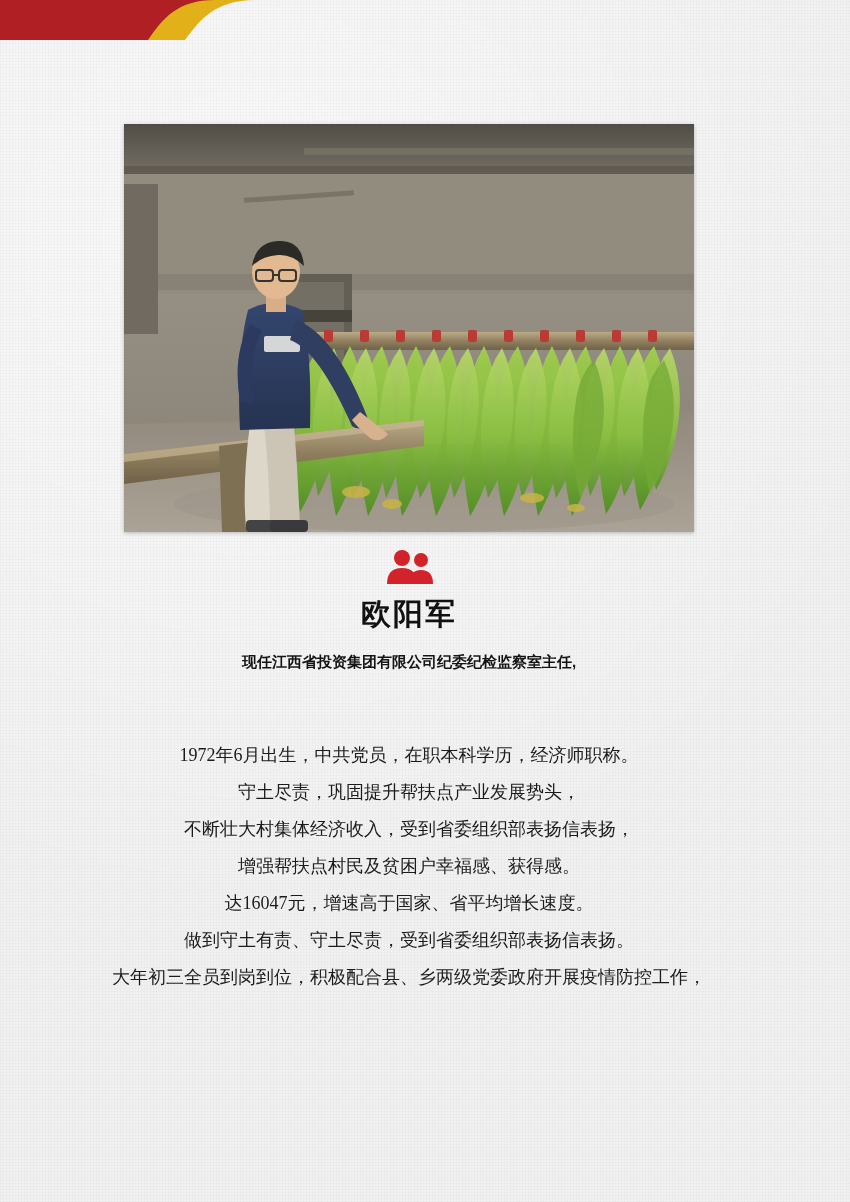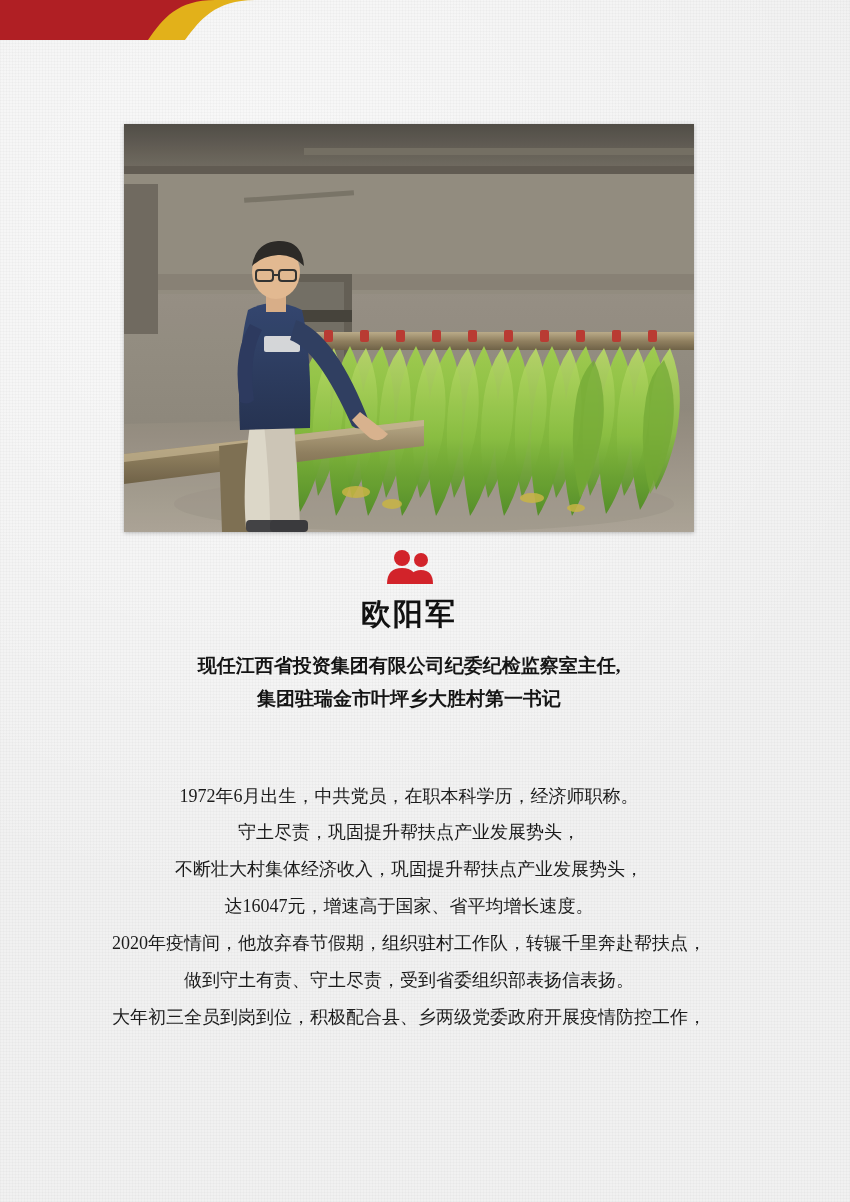--- a/index.html
+++ b/index.html
@@ -63,25 +63,25 @@
     font-size: 30px;
     font-weight: bold;
     letter-spacing: 2px;
     margin-top: 10px;
     color: #111;
     font-family: "Liberation Sans", "DejaVu Sans", sans-serif;
   }
   .title-lines {
     text-align: center;
     margin-top: 14px;
-    font-size: 19px;
+    font-size: 15px;
     font-weight: bold;
     line-height: 1.75;
     color: #141414;
-    font-family: Liberation Serif, serif;
+    font-family: Liberation Sans, sans-serif;
   }
   .bio {
     margin: 62px auto 0 auto;
     width: 760px;
     text-align: center;
     font-size: 18px;
     line-height: 2.05;
     color: #1b1b1b;
     font-family: "Liberation Serif", "DejaVu Serif", serif;
   }
@@ -257,26 +257,25 @@
       <path d="M4,34 q0,-16 15,-16 q15,0 15,16 Z" fill="#d2232a"></path>
       <circle cx="38" cy="10" r="7" fill="#d2232a"></circle>
       <path d="M26,34 q0,-14 12,-14 q12,0 12,14 Z" fill="#d2232a"></path>
     </svg>
   </div>
 
   <div class="name">欧阳军</div>
 
   <div class="title-lines">
     <div>现任江西省投资集团有限公司纪委纪检监察室主任,</div>
-    <div>集团驻瑞金市叶坪乡大胜村第一书记</div>
   </div>
 
   <div class="bio">
     <p>1972年6月出生，中共党员，在职本科学历，经济师职称。</p>
     <p>守土尽责，巩固提升帮扶点产业发展势头，</p>
-    <p>不断壮大村集体经济收入，巩固提升帮扶点产业发展势头，</p>
+    <p>不断壮大村集体经济收入，受到省委组织部表扬信表扬，</p>
+    <p>增强帮扶点村民及贫困户幸福感、获得感。</p>
     <p>达16047元，增速高于国家、省平均增长速度。</p>
-    <p>2020年疫情间，他放弃春节假期，组织驻村工作队，转辗千里奔赴帮扶点，</p>
     <p>做到守土有责、守土尽责，受到省委组织部表扬信表扬。</p>
     <p>大年初三全员到岗到位，积极配合县、乡两级党委政府开展疫情防控工作，</p>
   </div>
 
 </div>
 
 </body></html>

